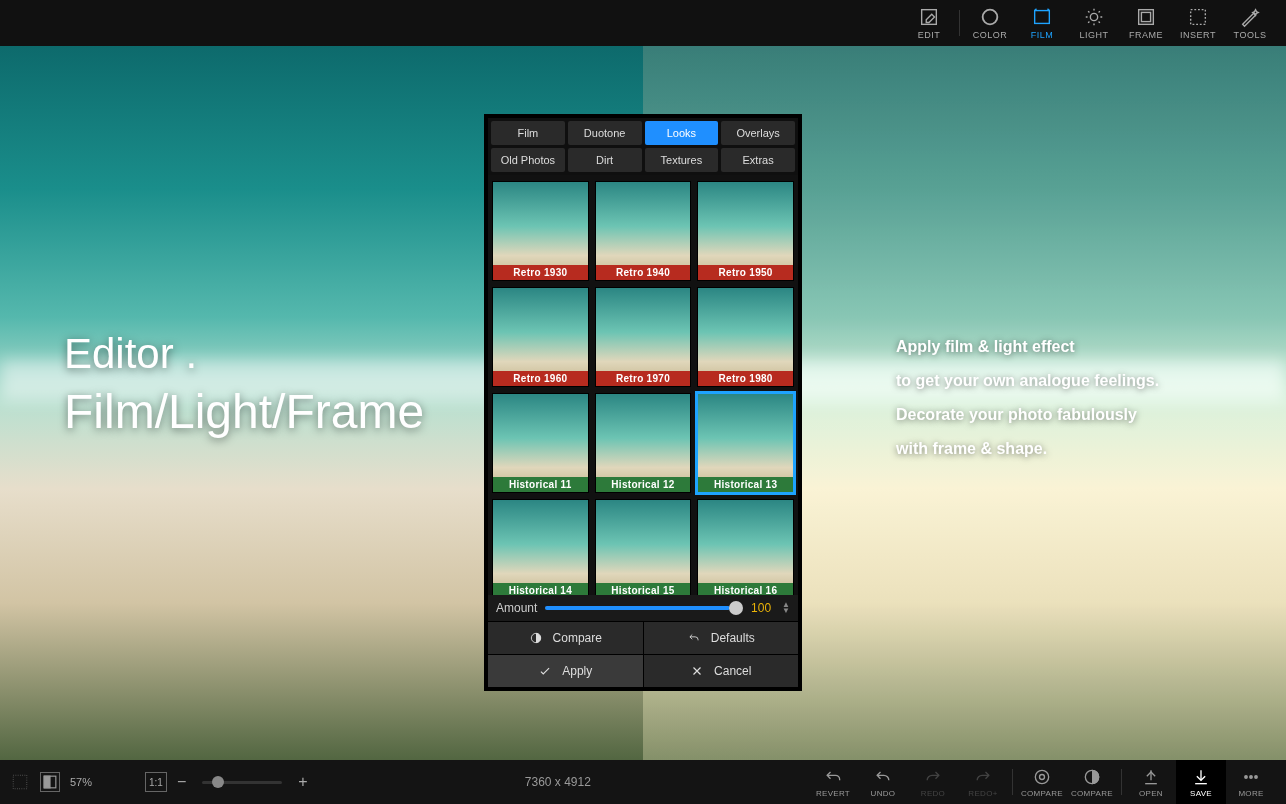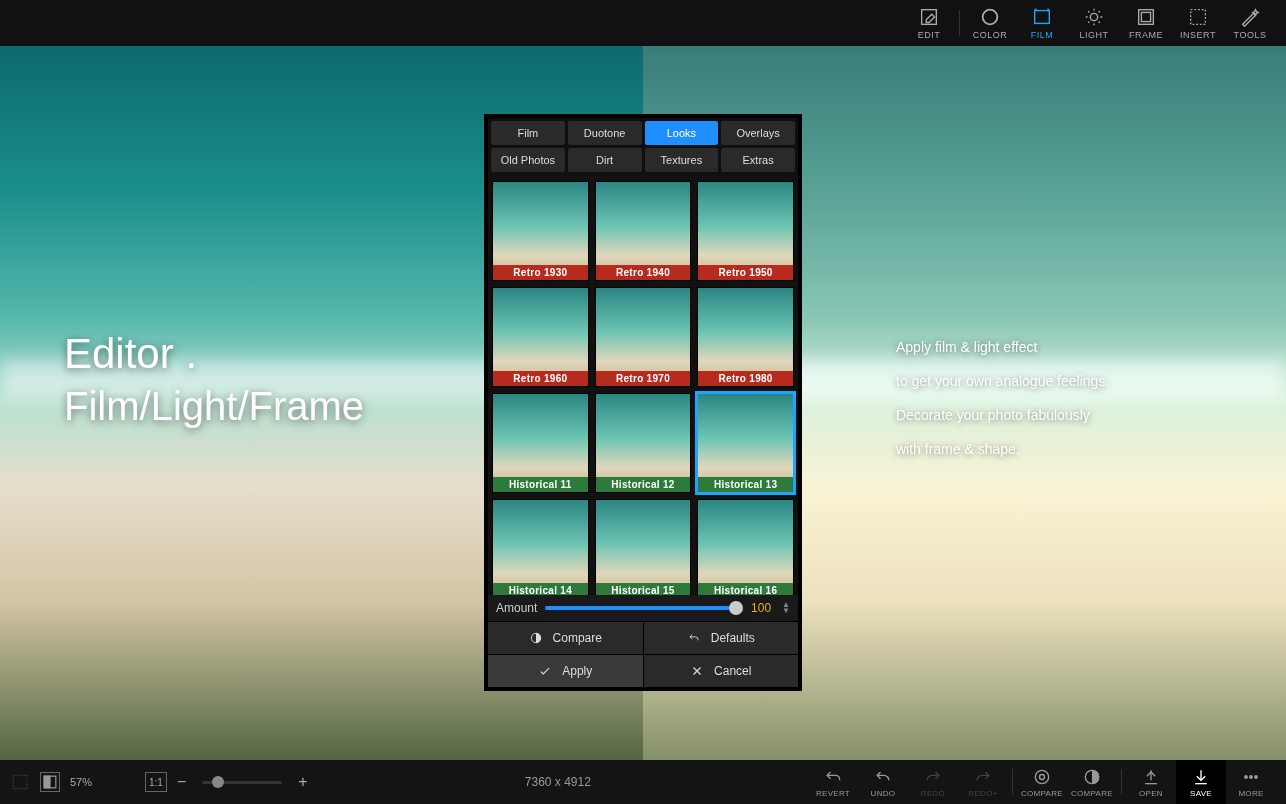--- a/index.html
+++ b/index.html
@@ -14,22 +14,22 @@
 .topbar .sep { width:1px; height:26px; background:#333; margin:0 4px; }
 
 
 .canvas { position:absolute; top:46px; left:0; right:0; bottom:44px; display:flex; }
 .half { flex:1; position:relative; overflow:hidden; }
 .half.left { background:linear-gradient(to bottom,#0d6a6c 0%,#1a8e8b 20%,#55b8ad 38%,#b9e0d0 50%,#e7decb 62%,#d2c4a4 78%,#526641 100%); }
 .half.right { background:linear-gradient(to bottom,#2d7a74 0%,#4a9c8e 20%,#7abfab 38%,#cde6cf 50%,#efe8c6 62%,#e2d6ad 78%,#7d8a5e 100%); filter:saturate(.85) brightness(1.05); }
 .waves::before { content:""; position:absolute; top:44%; left:0; right:0; height:40px; background:rgba(255,255,255,.5); filter:blur(8px); }
 .overlay-left { position:absolute; left:64px; top:330px; color:#fff; text-shadow:0 2px 8px rgba(0,0,0,.5);}
 .overlay-left .h1 { font-size:42px; font-weight:300; }
-.overlay-left .h2 { font-size:40px; font-weight:300; margin-top:6px;}
-.overlay-right { position:absolute; right:60px; top:330px; width:330px; color:#fff; text-shadow:0 1px 6px rgba(0,0,0,.5); font-size:14px; font-weight:400; line-height:34px;margin-left:21px;}
+.overlay-left .h2 { font-size:48px; font-weight:300; margin-top:6px;}
+.overlay-right { position:absolute; right:60px; top:330px; width:330px; color:#fff; text-shadow:0 1px 6px rgba(0,0,0,.5); font-size:16px; font-weight:700; line-height:34px;margin-left:21px;}
 
 
 .panel { position:absolute; top:114px; left:50%; transform:translateX(-50%); width:318px; background:#1a1a1a; border:4px solid #000; z-index:20; font-size:12px; }
 .tabs { display:flex; flex-wrap:wrap; padding:3px; gap:3px; background:#0f0f0f;}
 .tab { flex:1 0 22%; text-align:center; padding:6px 4px; background:#2a2a2a; color:#ddd; font-size:11px; cursor:pointer; border-radius:2px;}
 .tab.active { background:#1f8fff; color:#fff; }
 .thumbs { height:420px; overflow-y:auto; padding:6px 4px; display:grid; grid-template-columns:repeat(3,1fr); gap:6px; background:#111;}
 .thumbs::-webkit-scrollbar { width:8px; }
 .thumbs::-webkit-scrollbar-thumb { background:#444; border-radius:4px;}
 .thumb { height:100px; border:1px solid #000; position:relative; cursor:pointer; background:linear-gradient(to bottom,#2b8683 0%,#6cc4b3 45%,#e0d7bb 75%,#c1b289 100%); }

